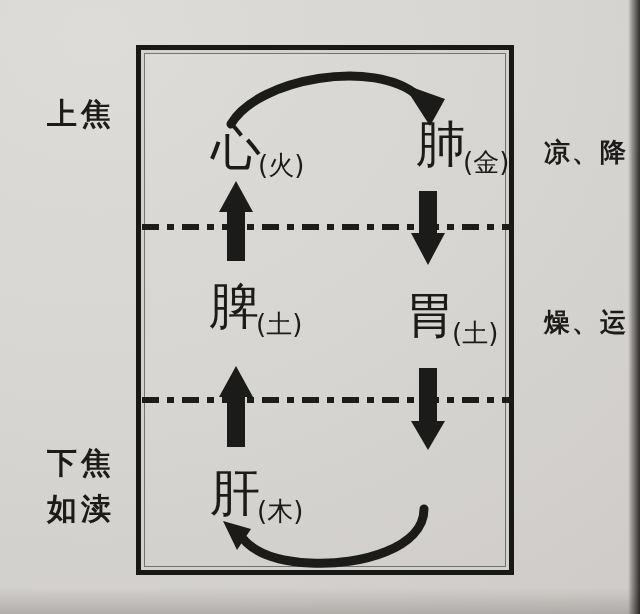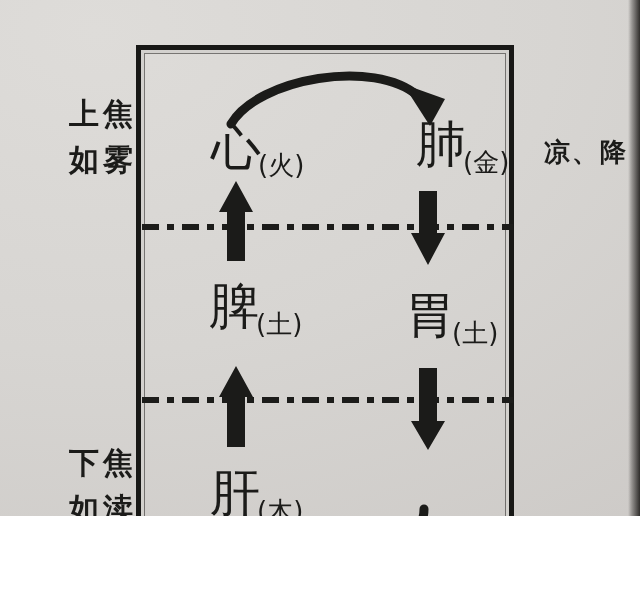--- a/index.html
+++ b/index.html
@@ -1,25 +1,24 @@
 <!DOCTYPE html>
 <html><head>
 <meta charset="utf-8">
 <style>
   * { margin:0; padding:0; box-sizing:border-box; }
   html,body { width:640px; height:614px; }
   body { font-family:"DejaVu Sans","Liberation Sans",sans-serif; }
   .page {
-    position:relative; width:640px; height:516px; overflow:hidden;
+    position:relative; width:640px; height:614px; overflow:hidden;
     color:#1b1b19;
     background:
       linear-gradient(to right, rgba(20,18,16,0) 0 628px, rgba(35,32,30,0.35) 632px, rgba(18,16,14,0.85) 640px),
       linear-gradient(to bottom, rgba(0,0,0,0) 0 588px, rgba(60,56,52,0.22) 614px),
       radial-gradient(150% 130% at 15% 6%, #dedcd9 0%, #d7d5d2 48%, #ccc9c6 100%);
-    text-align: right;
   }
   .frame {
     position:absolute; left:136px; top:45px; width:378px; height:530px;
     border:5px solid #181816;
     box-shadow: inset 0 0 0 3px rgba(216,214,211,0.95), inset 0 0 0 4px rgba(35,33,31,0.55);
     z-index:0;
   }
   .jiao-label {
     position:absolute; left:47px; width:90px; z-index:3;
     font-weight:bold; font-size:30px; line-height:46px;
@@ -67,28 +66,28 @@
 
     <polygon points="419,191 437,191 437,233 445,233 428,265 411,233 419,233" fill="#1b1b19"></polygon>
 
     <polygon points="236,366 253,397 245,397 245,447 227,447 227,397 219,397" fill="#1b1b19"></polygon>
 
     <polygon points="419,368 437,368 437,421 445,421 428,450 411,421 419,421" fill="#1b1b19"></polygon>
   </svg>
 
   <div class="jiao-label" style="top:91px">
     <div>上焦</div>
-    <div>如雾</div>
   </div>
   <div class="jiao-label" style="top:440px">
     <div>下焦</div>
     <div>如渎</div>
   </div>
 
   <div class="prop-label" style="top:135px">凉、降</div>
+  <div class="prop-label" style="top:305px">燥、运</div>
 
   <div class="organ" style="left:211px; top:122px">
     <span class="organ-char">心</span><span class="organ-el">(火)</span>
   </div>
   <div class="organ" style="left:416px; top:119px">
     <span class="organ-char">肺</span><span class="organ-el">(金)</span>
   </div>
 
   <div class="organ" style="left:209px; top:281px">
     <span class="organ-char">脾</span><span class="organ-el">(土)</span>

